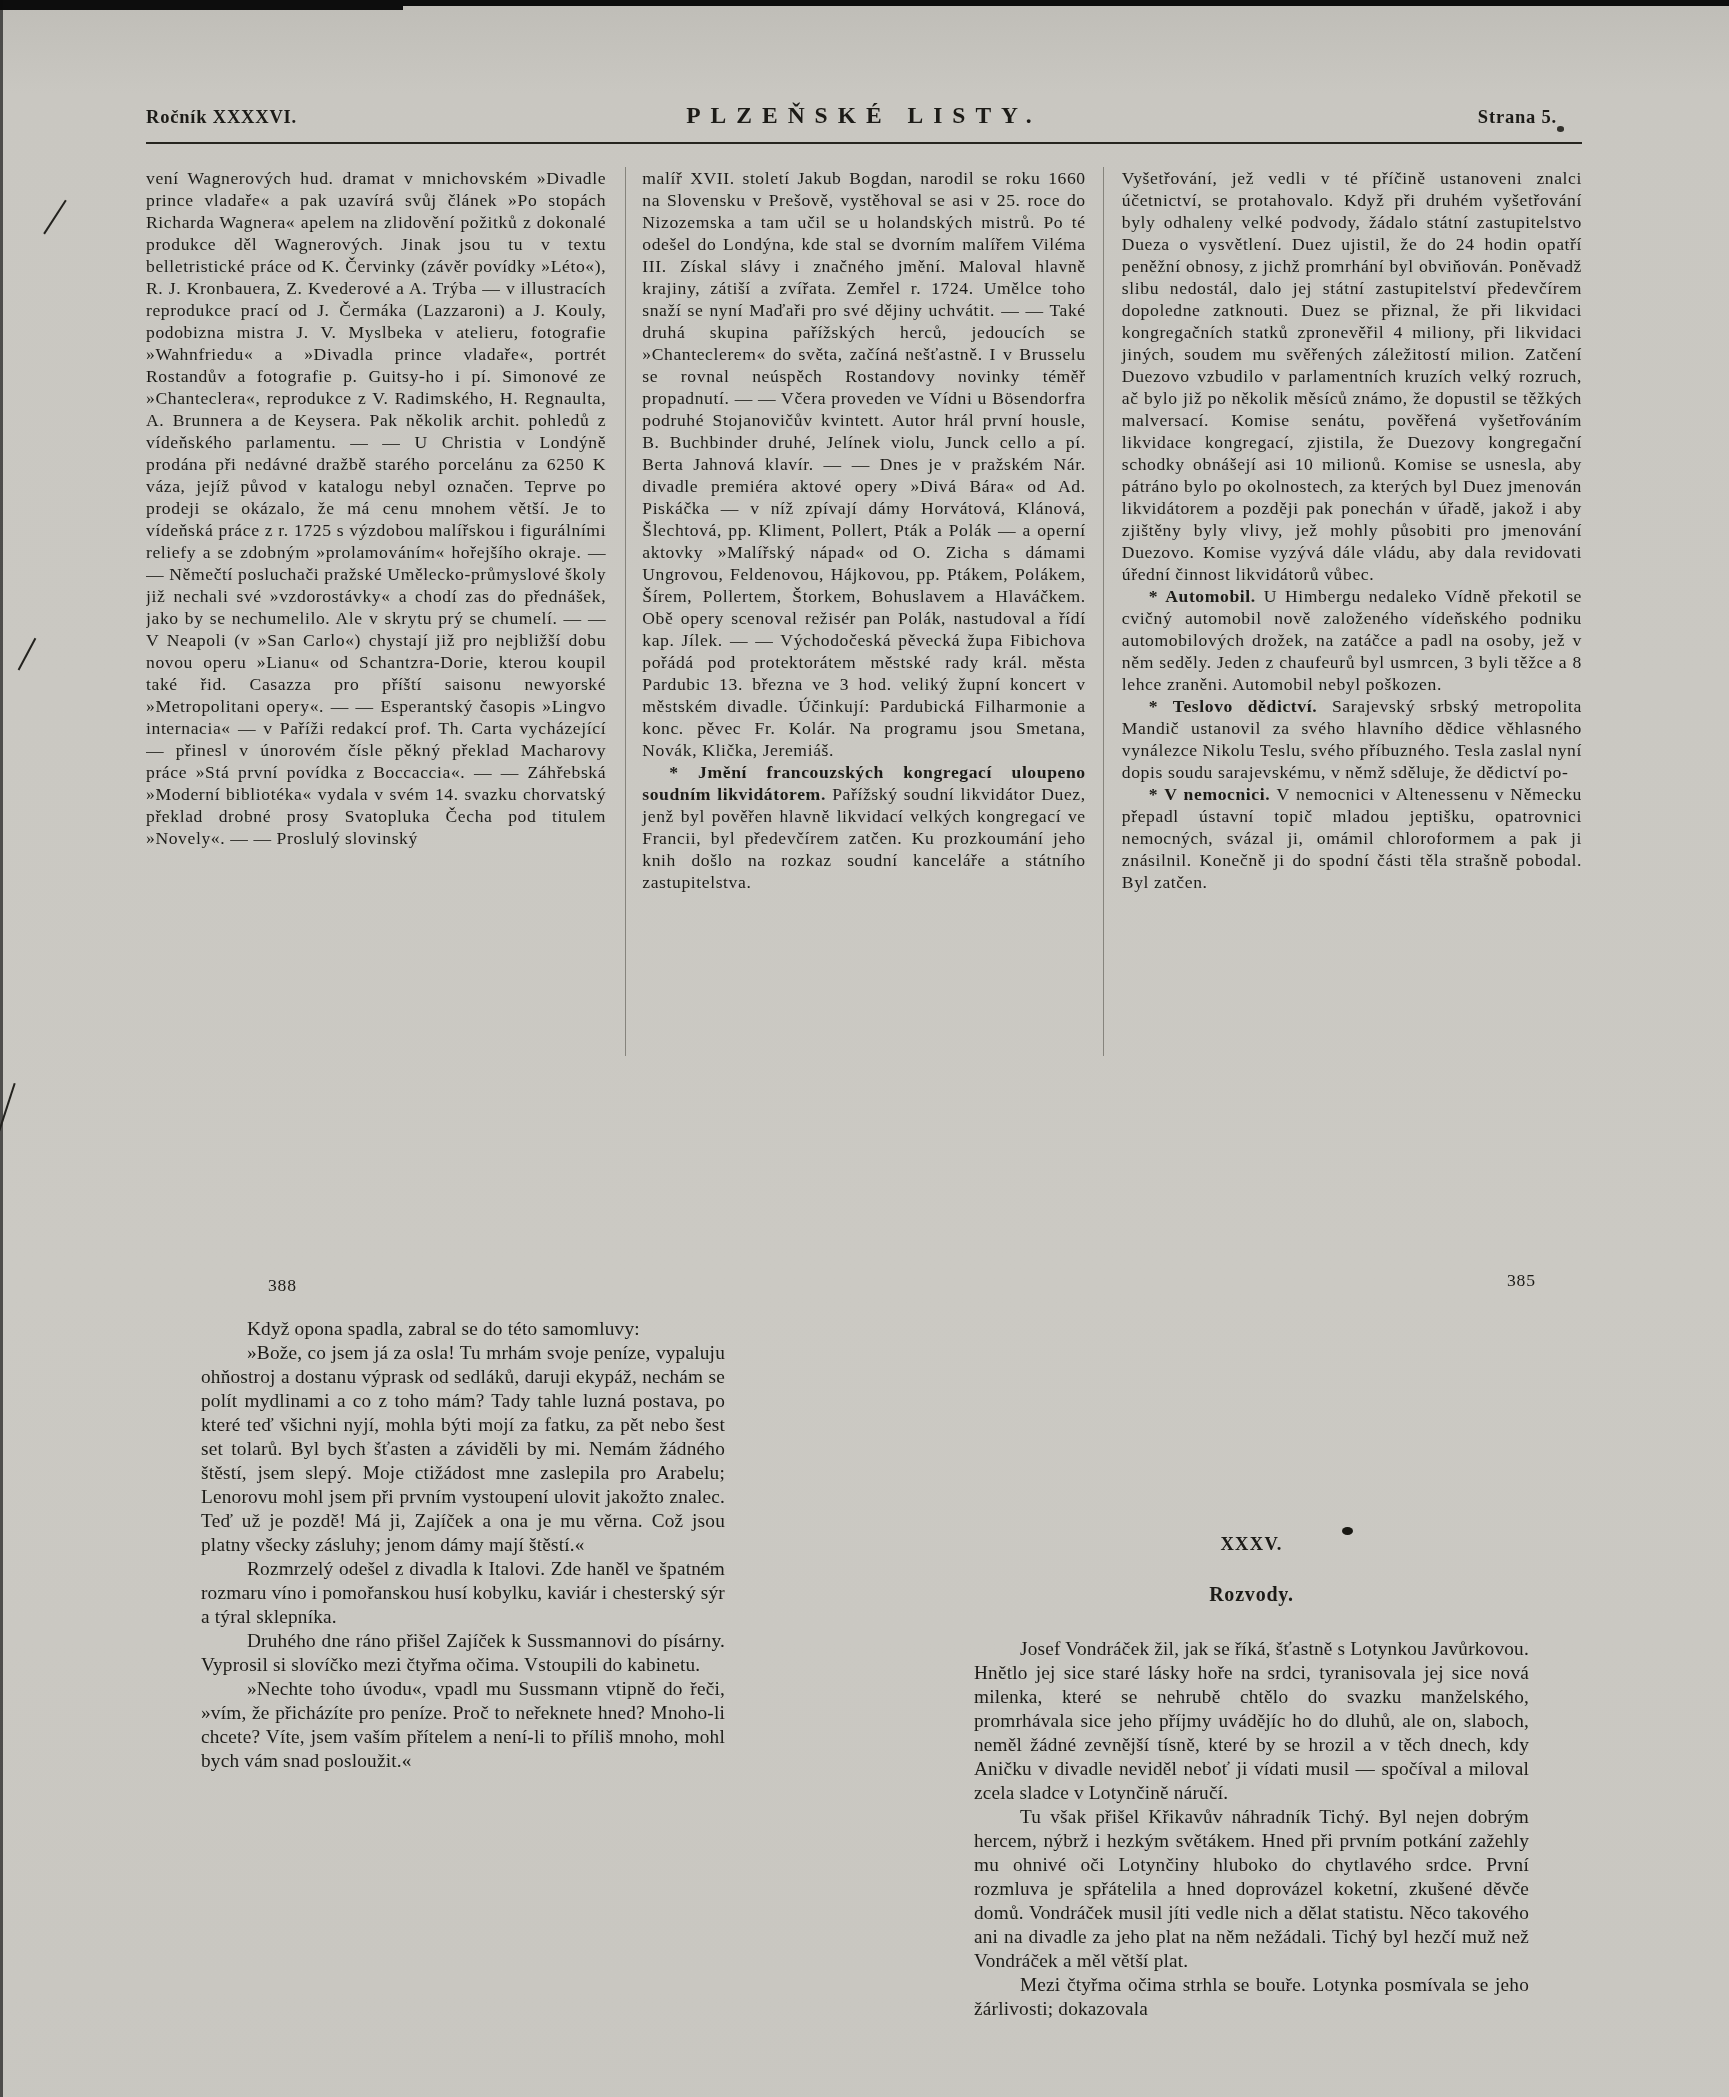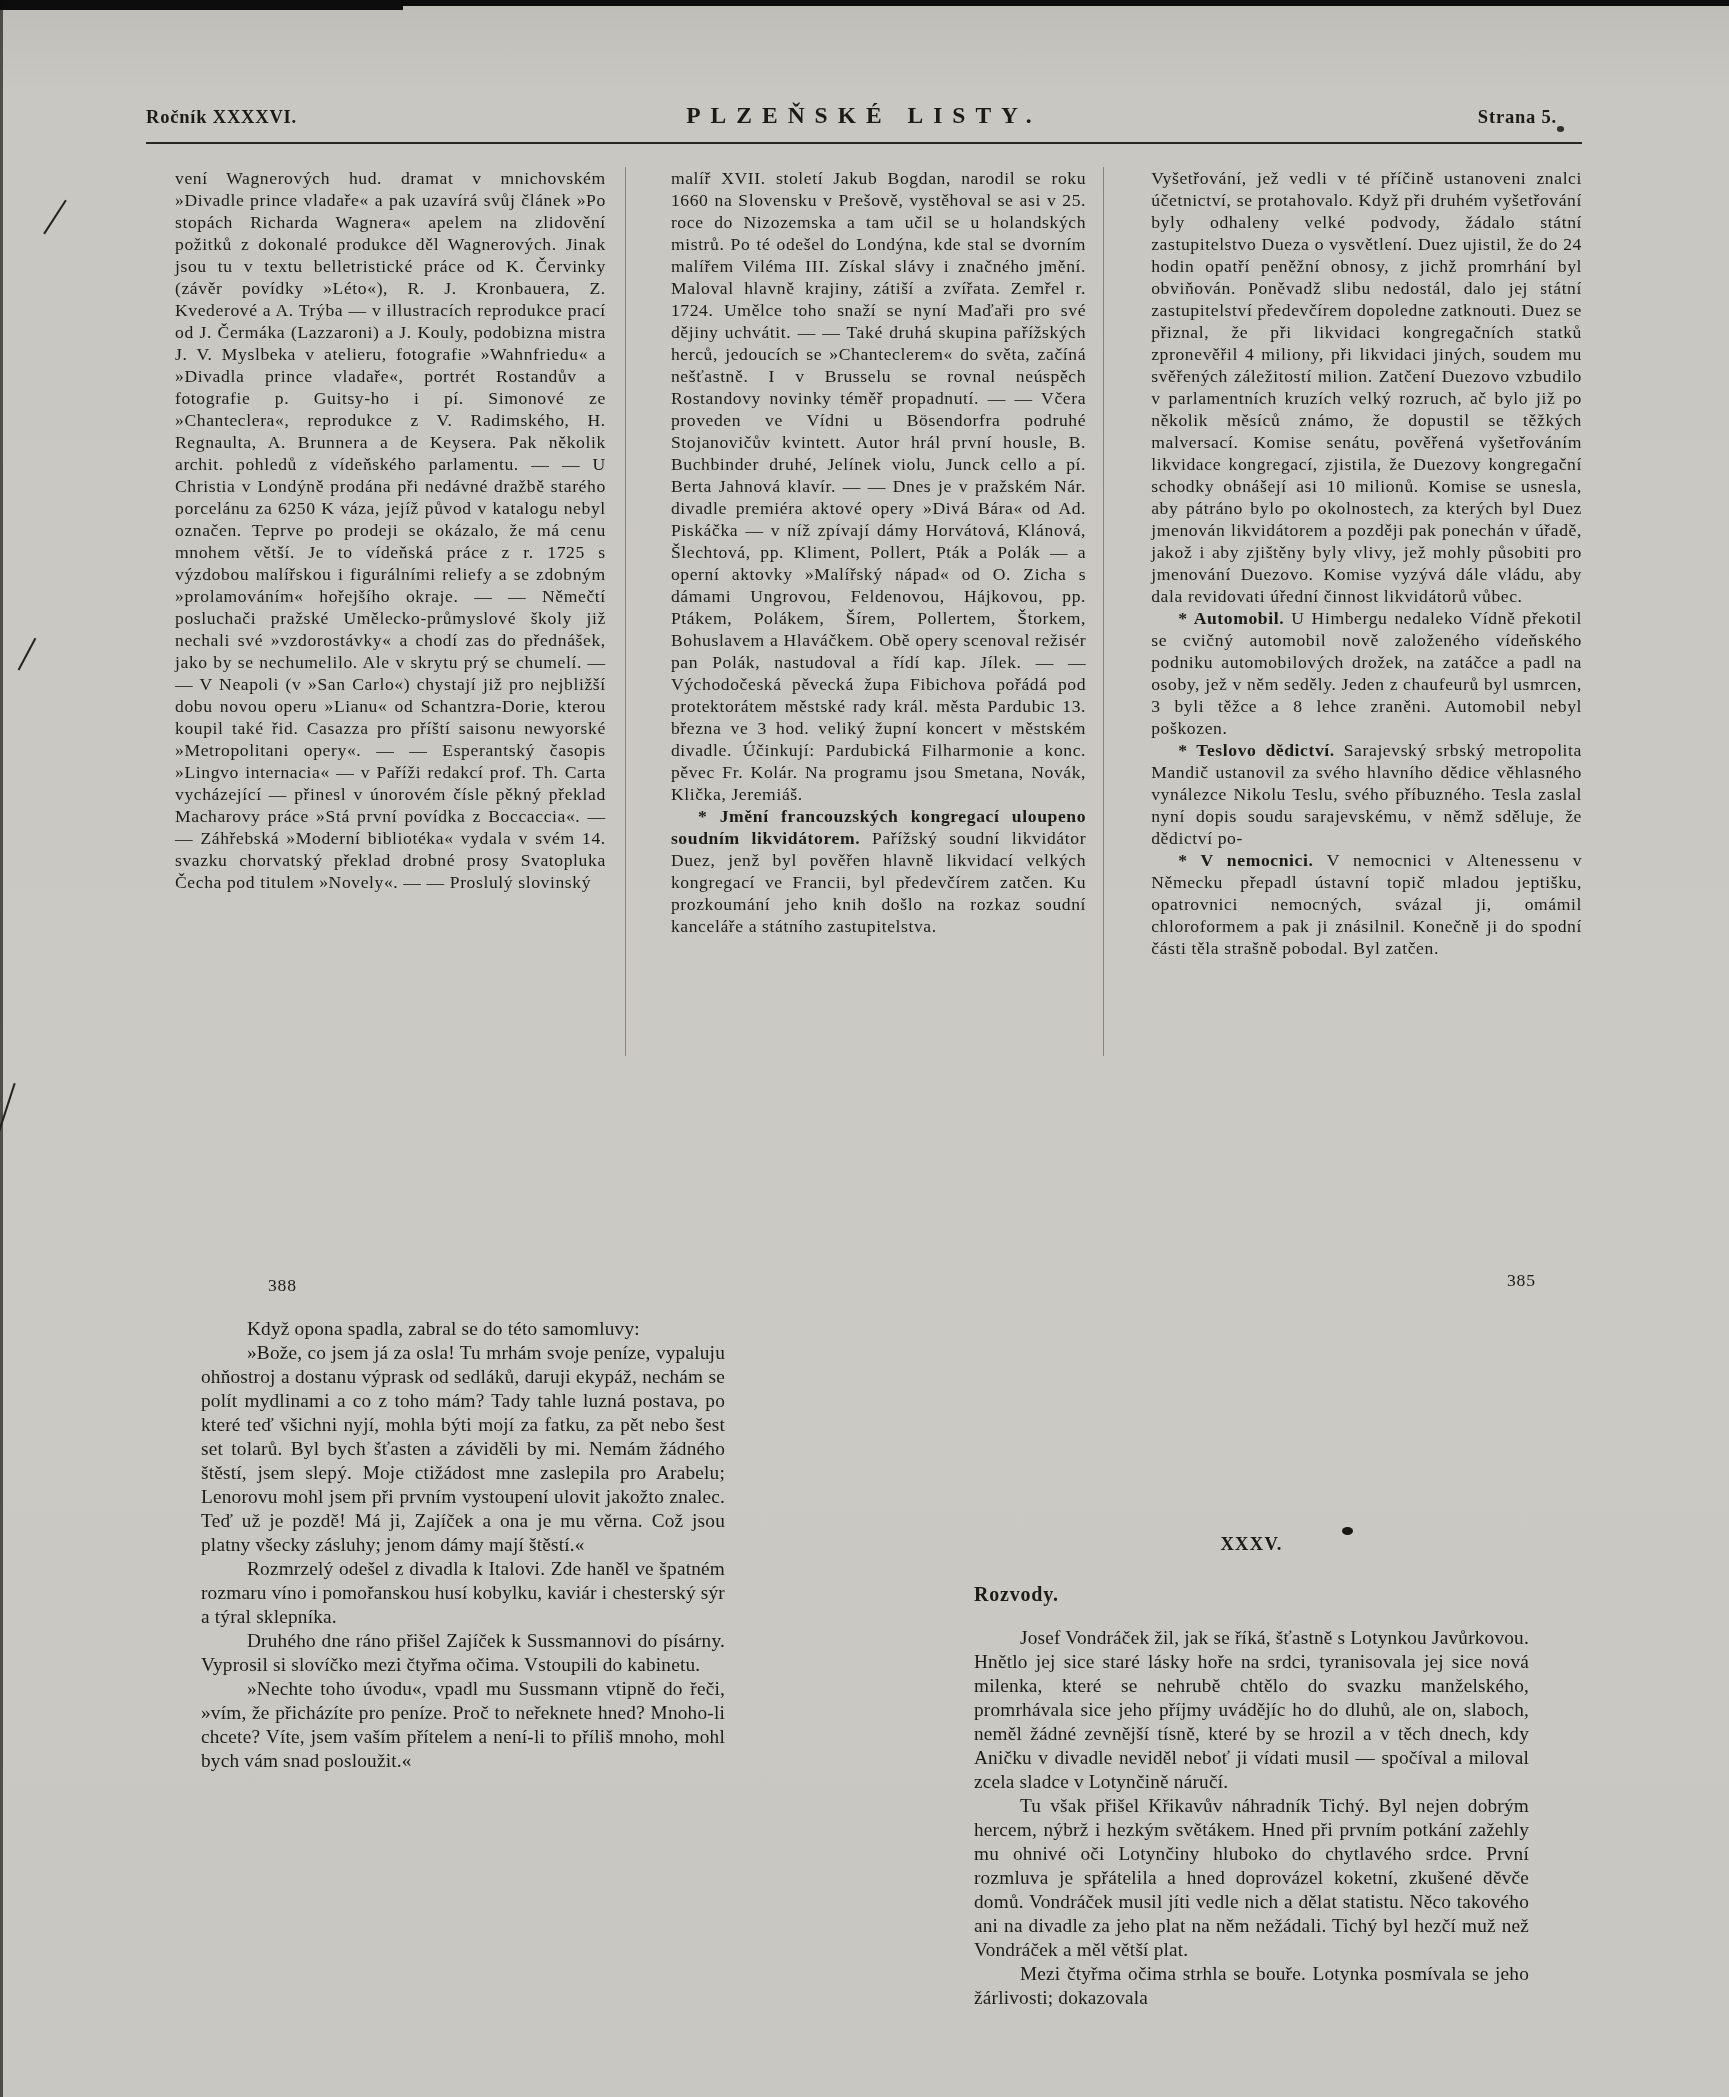--- a/index.html
+++ b/index.html
@@ -23,39 +23,39 @@
   .d-strana{left:1557px;top:126px;width:6.7px;height:5.5px;opacity:.85;}
   .d-chapter{left:1342px;top:1527px;width:11px;height:8.4px;}
   
   .masthead{position:absolute;left:146px;top:104px;width:1436px;}
   .masthead-volume{position:absolute;left:0;top:2.5px;font-size:18.5px;font-weight:bold;letter-spacing:0.8px;}
   .masthead-title{position:absolute;left:50%;top:-1.7px;transform:translateX(-50%);font-size:23.5px;font-weight:bold;letter-spacing:10px;white-space:nowrap;}
   .masthead-page{position:absolute;right:25px;top:2.5px;font-size:18.5px;font-weight:bold;letter-spacing:0.8px;}
   .masthead-rule{position:absolute;left:146px;top:142px;width:1436px;height:2.1px;background:#26251f;}
   
   .columns{position:absolute;left:146px;top:167px;width:1436px;height:894px;display:flex;overflow:hidden;}
-  .col{width:479px;box-sizing:border-box;margin-left:29px;}
+  .col{width:479px;box-sizing:border-box;}
   .col-1{padding-right:18.5px;}
   .col-2{padding:0 17.6px;}
   .col-3{padding-left:18.5px;}
   .vrule{position:absolute;top:167px;height:889px;width:1.3px;background:#58564e;opacity:.6;}
   .vr1{left:625px;} .vr2{left:1103px;}
   .col p{margin:0;font-size:17.6px;line-height:22px;text-align:justify;letter-spacing:0.6px;}
   .col p.item{text-indent:27px;}
   .col b{font-weight:bold;}
   
   .book-num{position:absolute;font-size:17.6px;letter-spacing:0.8px;}
   .bn-left{left:268px;top:1275px;}
   .bn-right{left:1507px;top:1270px;}
   .book{position:absolute;box-sizing:border-box;}
   .book p{margin:0;font-size:19.3px;line-height:24px;text-align:justify;text-indent:46px;letter-spacing:0.2px;}
   .book-left{left:201px;top:1317px;width:524px;height:885px;overflow:hidden;}
   .book-right{left:974px;top:1518px;width:555px;}
   .chapter-number{text-align:center;font-size:18.5px;font-weight:bold;letter-spacing:1.3px;margin-bottom:28px;margin-top:16px;}
-  .chapter-title{font-size:20px;font-weight:bold;letter-spacing:0.8px;margin-bottom:20px;}
+  .chapter-title{text-align:center;font-size:20px;font-weight:bold;letter-spacing:0.8px;margin-bottom:31px;}
 </style>
 </head>
 <body>
 
 <div class="page">
 
   <div class="top-bar"></div>
   <div class="top-bar-thick"></div>
   <div class="left-bar"></div>
   <div class="slash s1"></div>

